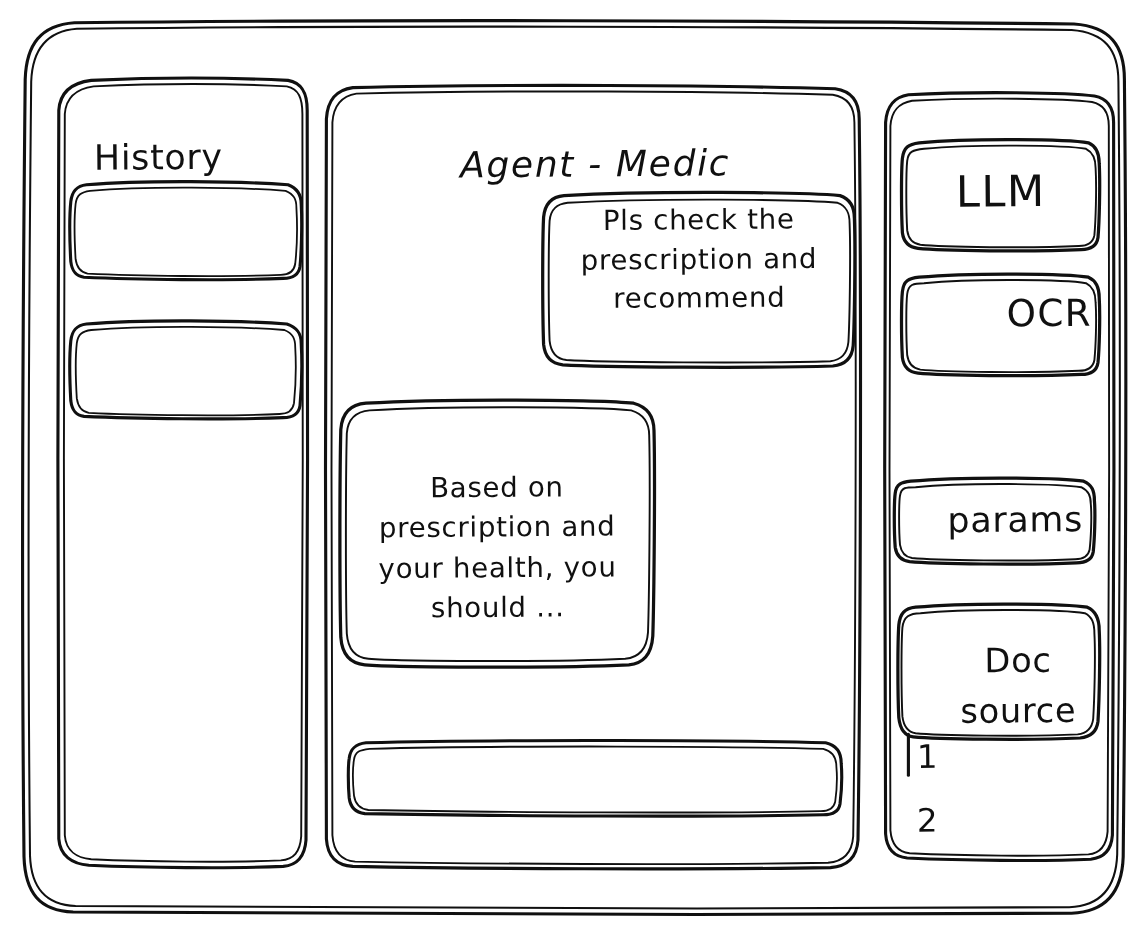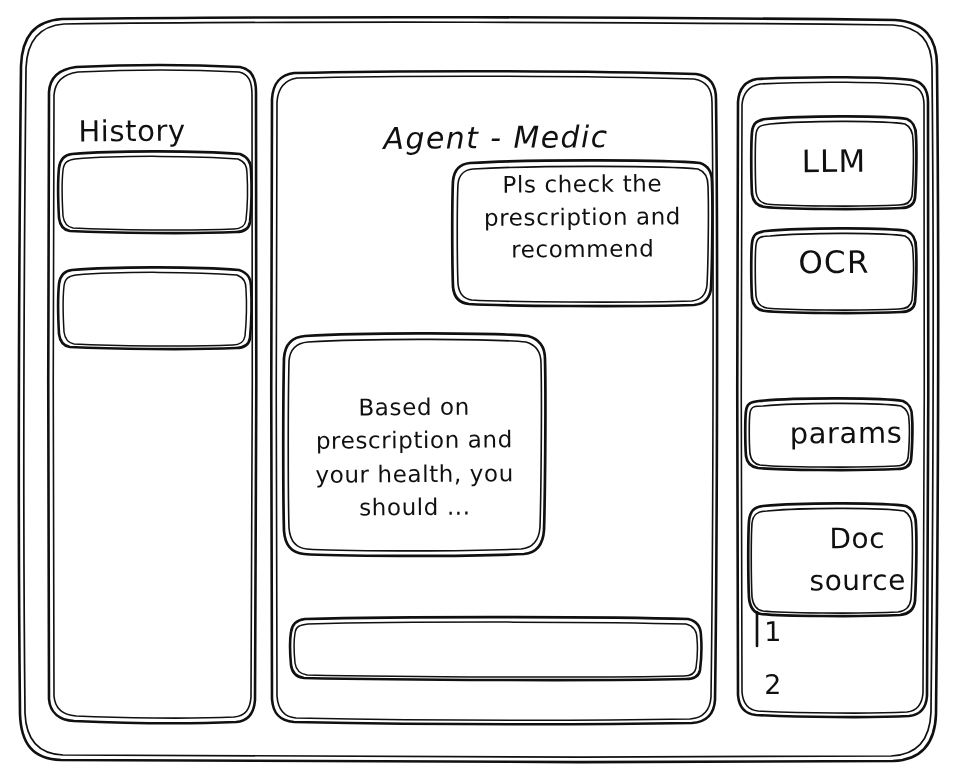--- a/index.html
+++ b/index.html
@@ -58,32 +58,32 @@
   #history-title     { left: 48px;  top: 109px;  width: 168px; height: 46px; }
   #history-item-1    { left: 59px;  top: 151px; width: 192px; height: 80px; }
   #history-item-2    { left: 59px;  top: 267px; width: 192px; height: 80px; }
 
   #agent-title       { left: 290px; top: 114px;  width: 412px; height: 48px; font-style: italic; }
   #user-bubble       { left: 453px; top: 161px; width: 259px; height: 111px; }
   #assistant-bubble  { left: 283px; top: 334px; width: 263px; height: 223px; margin-top: 12px; }
   #composer-input    { left: 291px; top: 617px; width: 410px; height: 61px; }
 
   #tool-llm          { left: 752px; top: 117px; width: 164px; height: 89px; }
-  #tool-ocr          { left: 752px; top: 229px; width: 164px; height: 68px; }
+  #tool-ocr          { left: 752px; top: 229px; width: 164px; height: 68px; text-align: right; }
   #tool-params       { left: 746px; top: 399px; width: 200px; height: 70px; }
-  #tool-docsource    { left: 749px; top: 504px; width: 185px; height: 112px; padding-left: 32px; }
+  #tool-docsource    { left: 749px; top: 516px; width: 167px; height: 112px; padding-left: 32px; }
   #doc-item-1        { left: 753px; top: 614px; width: 40px;  height: 36px; justify-content: flex-start; }
   #doc-item-2        { left: 753px; top: 665px; width: 40px;  height: 40px; justify-content: flex-start; }
 
   
   #history-title   .hand-text { font-size: 29px; }
   #agent-title     .hand-text { font-size: 30px; letter-spacing: 1.4px; }
   #user-bubble     .hand-text { font-size: 23px; line-height: 1.42; }
   #assistant-bubble .hand-text { font-size: 23px; line-height: 1.45; }
-  #tool-llm        .hand-text { font-size: 31px; letter-spacing: 1.2px; }
+  #tool-llm        .hand-text { font-size: 36px; letter-spacing: 1.2px; }
   #tool-ocr        .hand-text { font-size: 31px; letter-spacing: 1.2px; }
   #tool-params     .hand-text { font-size: 29px; }
   #tool-docsource  .hand-text { font-size: 28px; line-height: 1.5; }
   #doc-item-1      .hand-text,
   #doc-item-2      .hand-text { font-size: 27px; }
 
   .node > .hand-text { display: block; width: 100%; padding: 0 6px; box-sizing: border-box; }
 </style>
 </head>
 <body>

